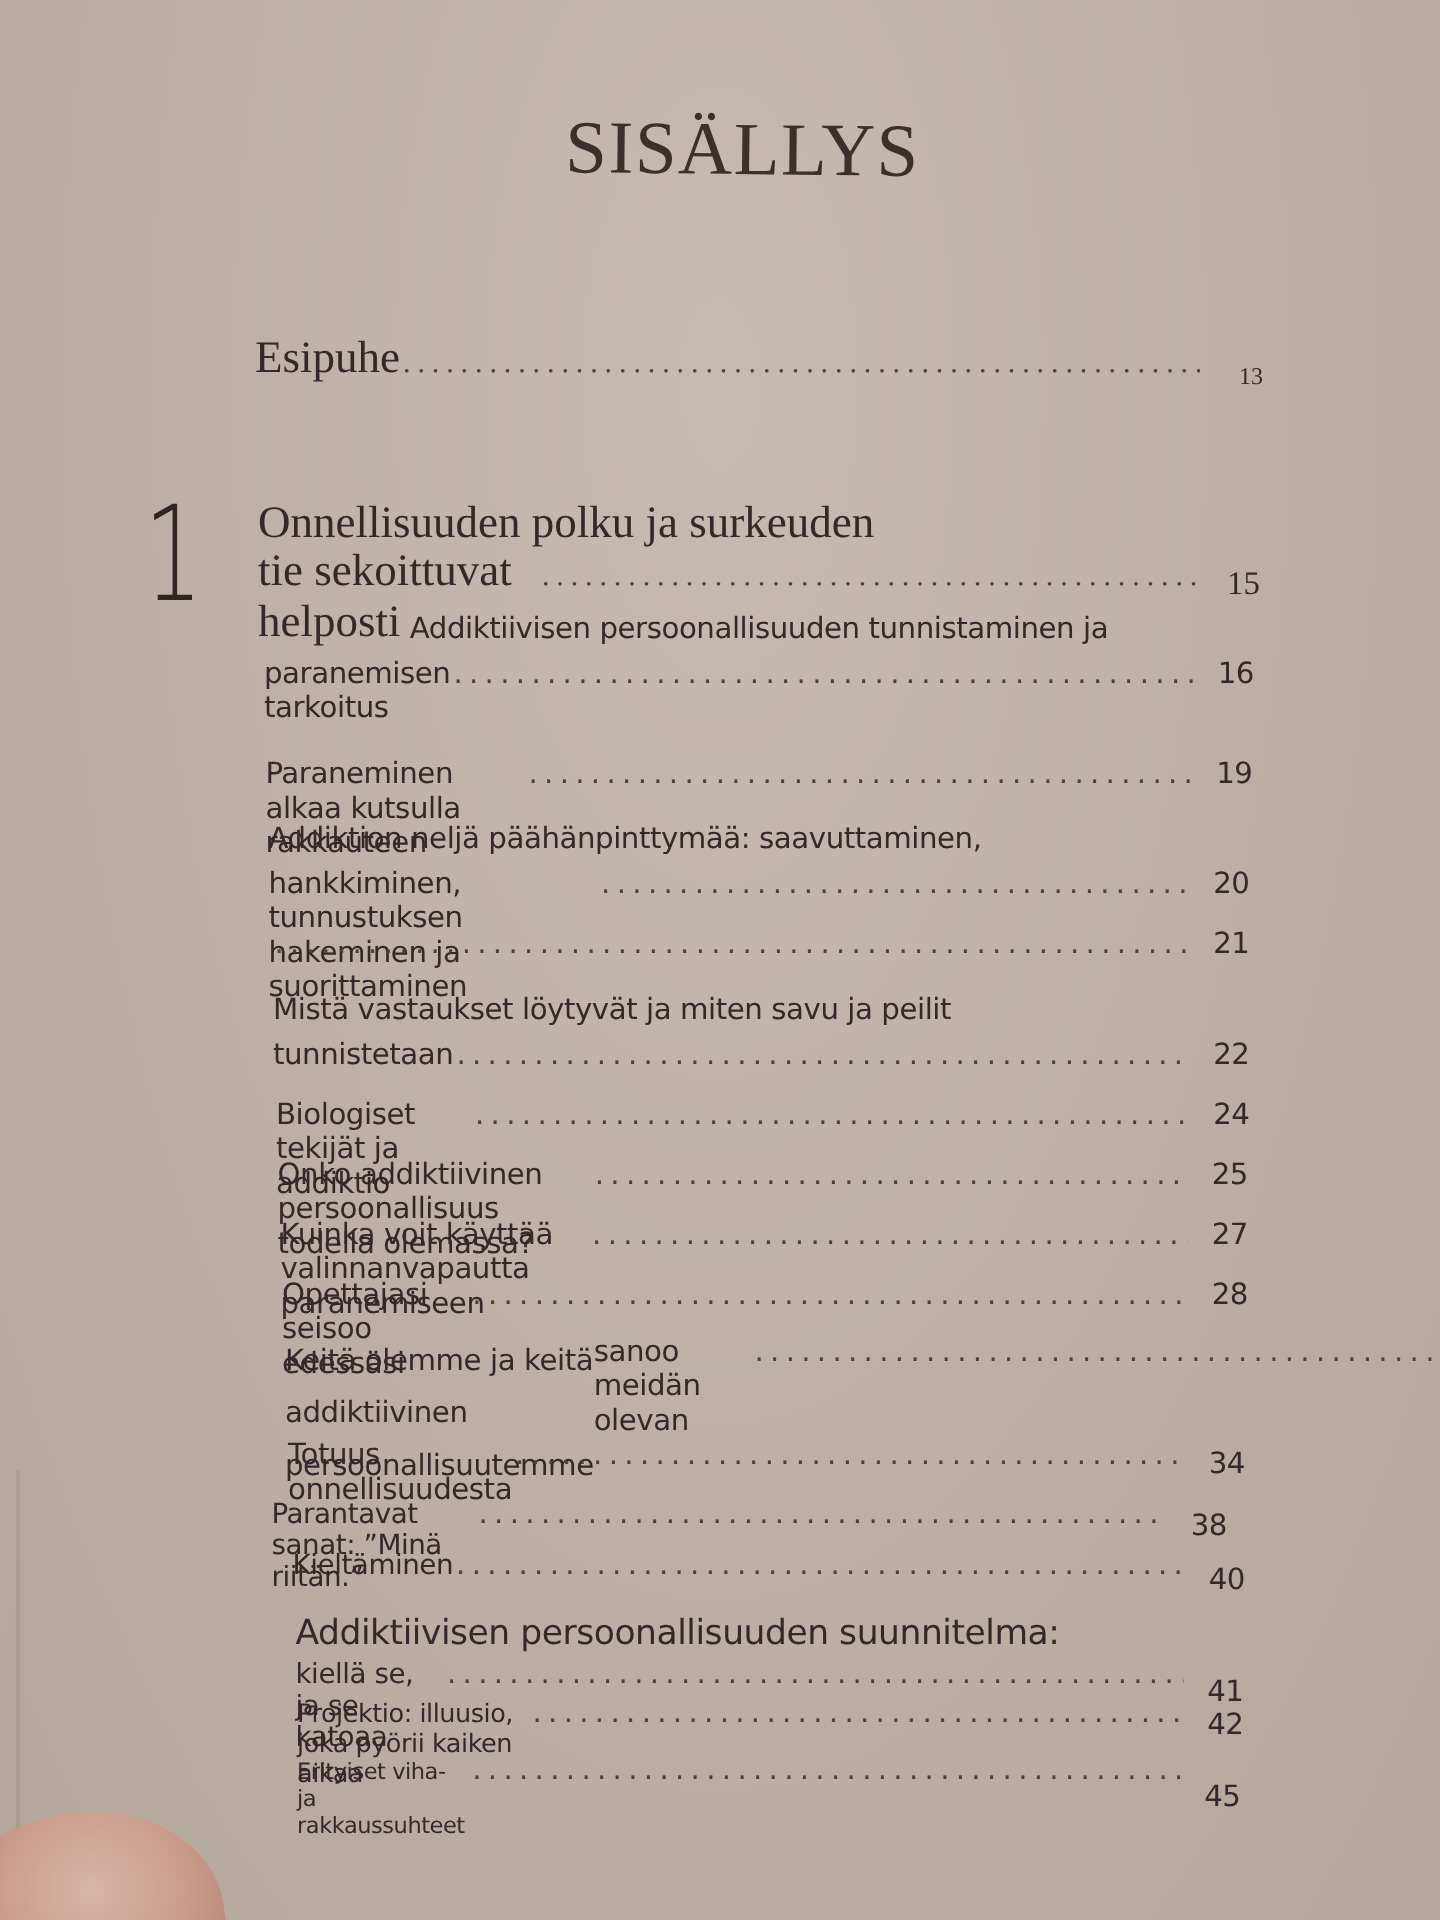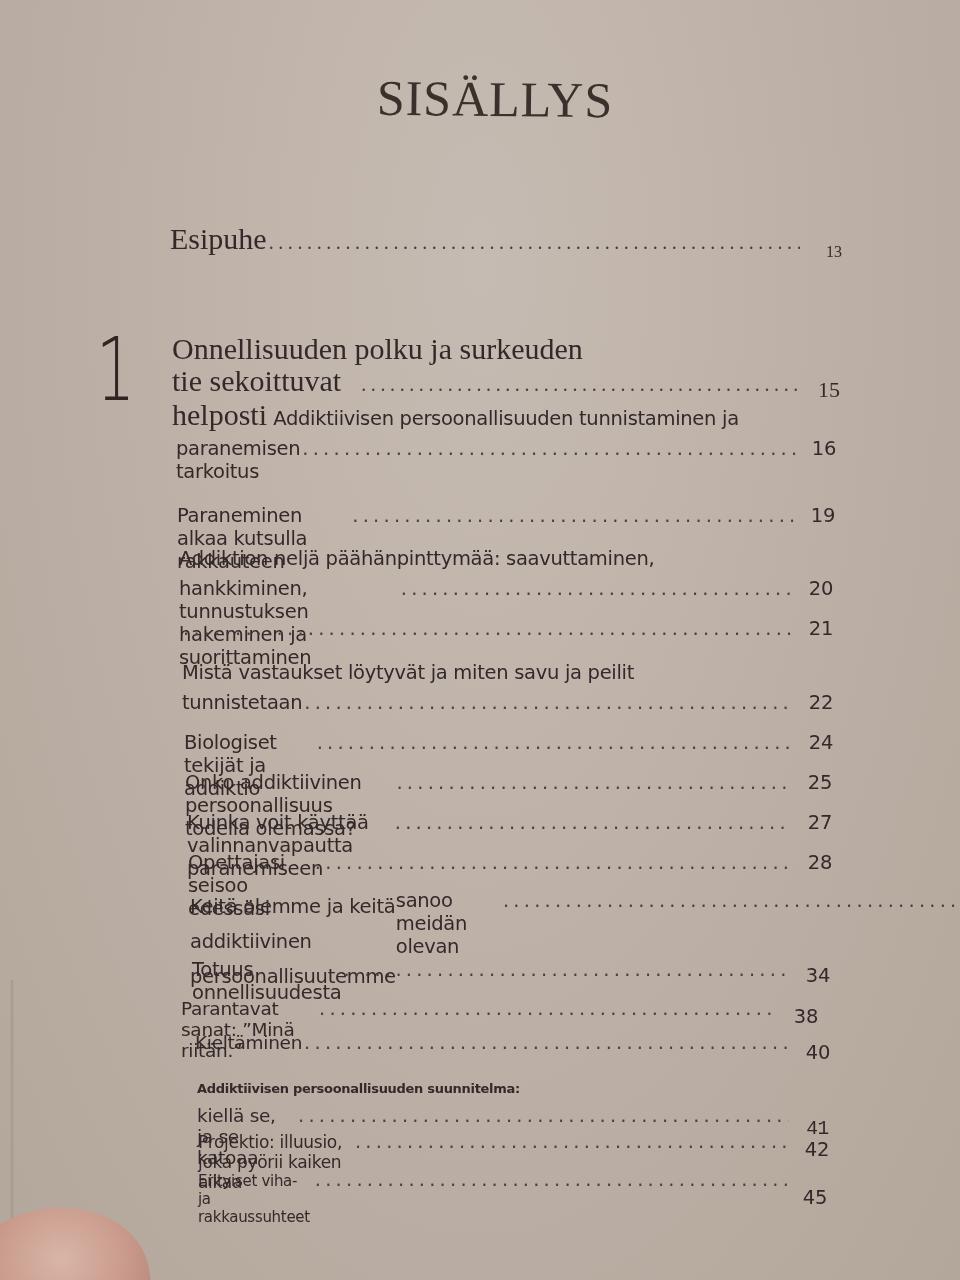--- a/index.html
+++ b/index.html
@@ -227,25 +227,25 @@
 
     <div class="entry sans" style="left:195px; top:1031px; width:635px;">
       <div class="e-row">
         <span style="font-size:18.5px;">Kieltäminen </span>
         <span class="dots">............................................................................................</span>
         <span class="page-num" style="position:relative; top:10px;">40</span>
       </div>
     </div>
 
     <div class="entry sans" style="left:197px; top:1074px; width:632px; flex-direction:column; align-items:stretch;">
-      <span class="line" style="line-height:30px; font-size:13px;font-weight:bold;">Addiktiivisen persoonallisuuden suunnitelma:</span>
+      <span class="line" style="line-height:30px; font-size:23px;">Addiktiivisen persoonallisuuden suunnitelma:</span>
       <div class="e-row">
         <span style="font-size:18.5px;">kiellä se, ja se katoaa</span>
         <span class="dots">............................................................................................</span>
-        <span class="page-num" style="position:relative; top:12px;font-family:Liberation Mono, monospace;">41</span>
+        <span class="page-num" style="position:relative; top:12px;">41</span>
       </div>
     </div>
 
     <div class="entry sans" style="left:198px; top:1130px; width:631px;">
       <div class="e-row">
         <span style="font-size:17px;">Projektio: illuusio, joka pyörii kaiken aikaa</span>
         <span class="dots">............................................................................................</span>
         <span class="page-num" style="position:relative; top:8px;">42</span>
       </div>
     </div>

